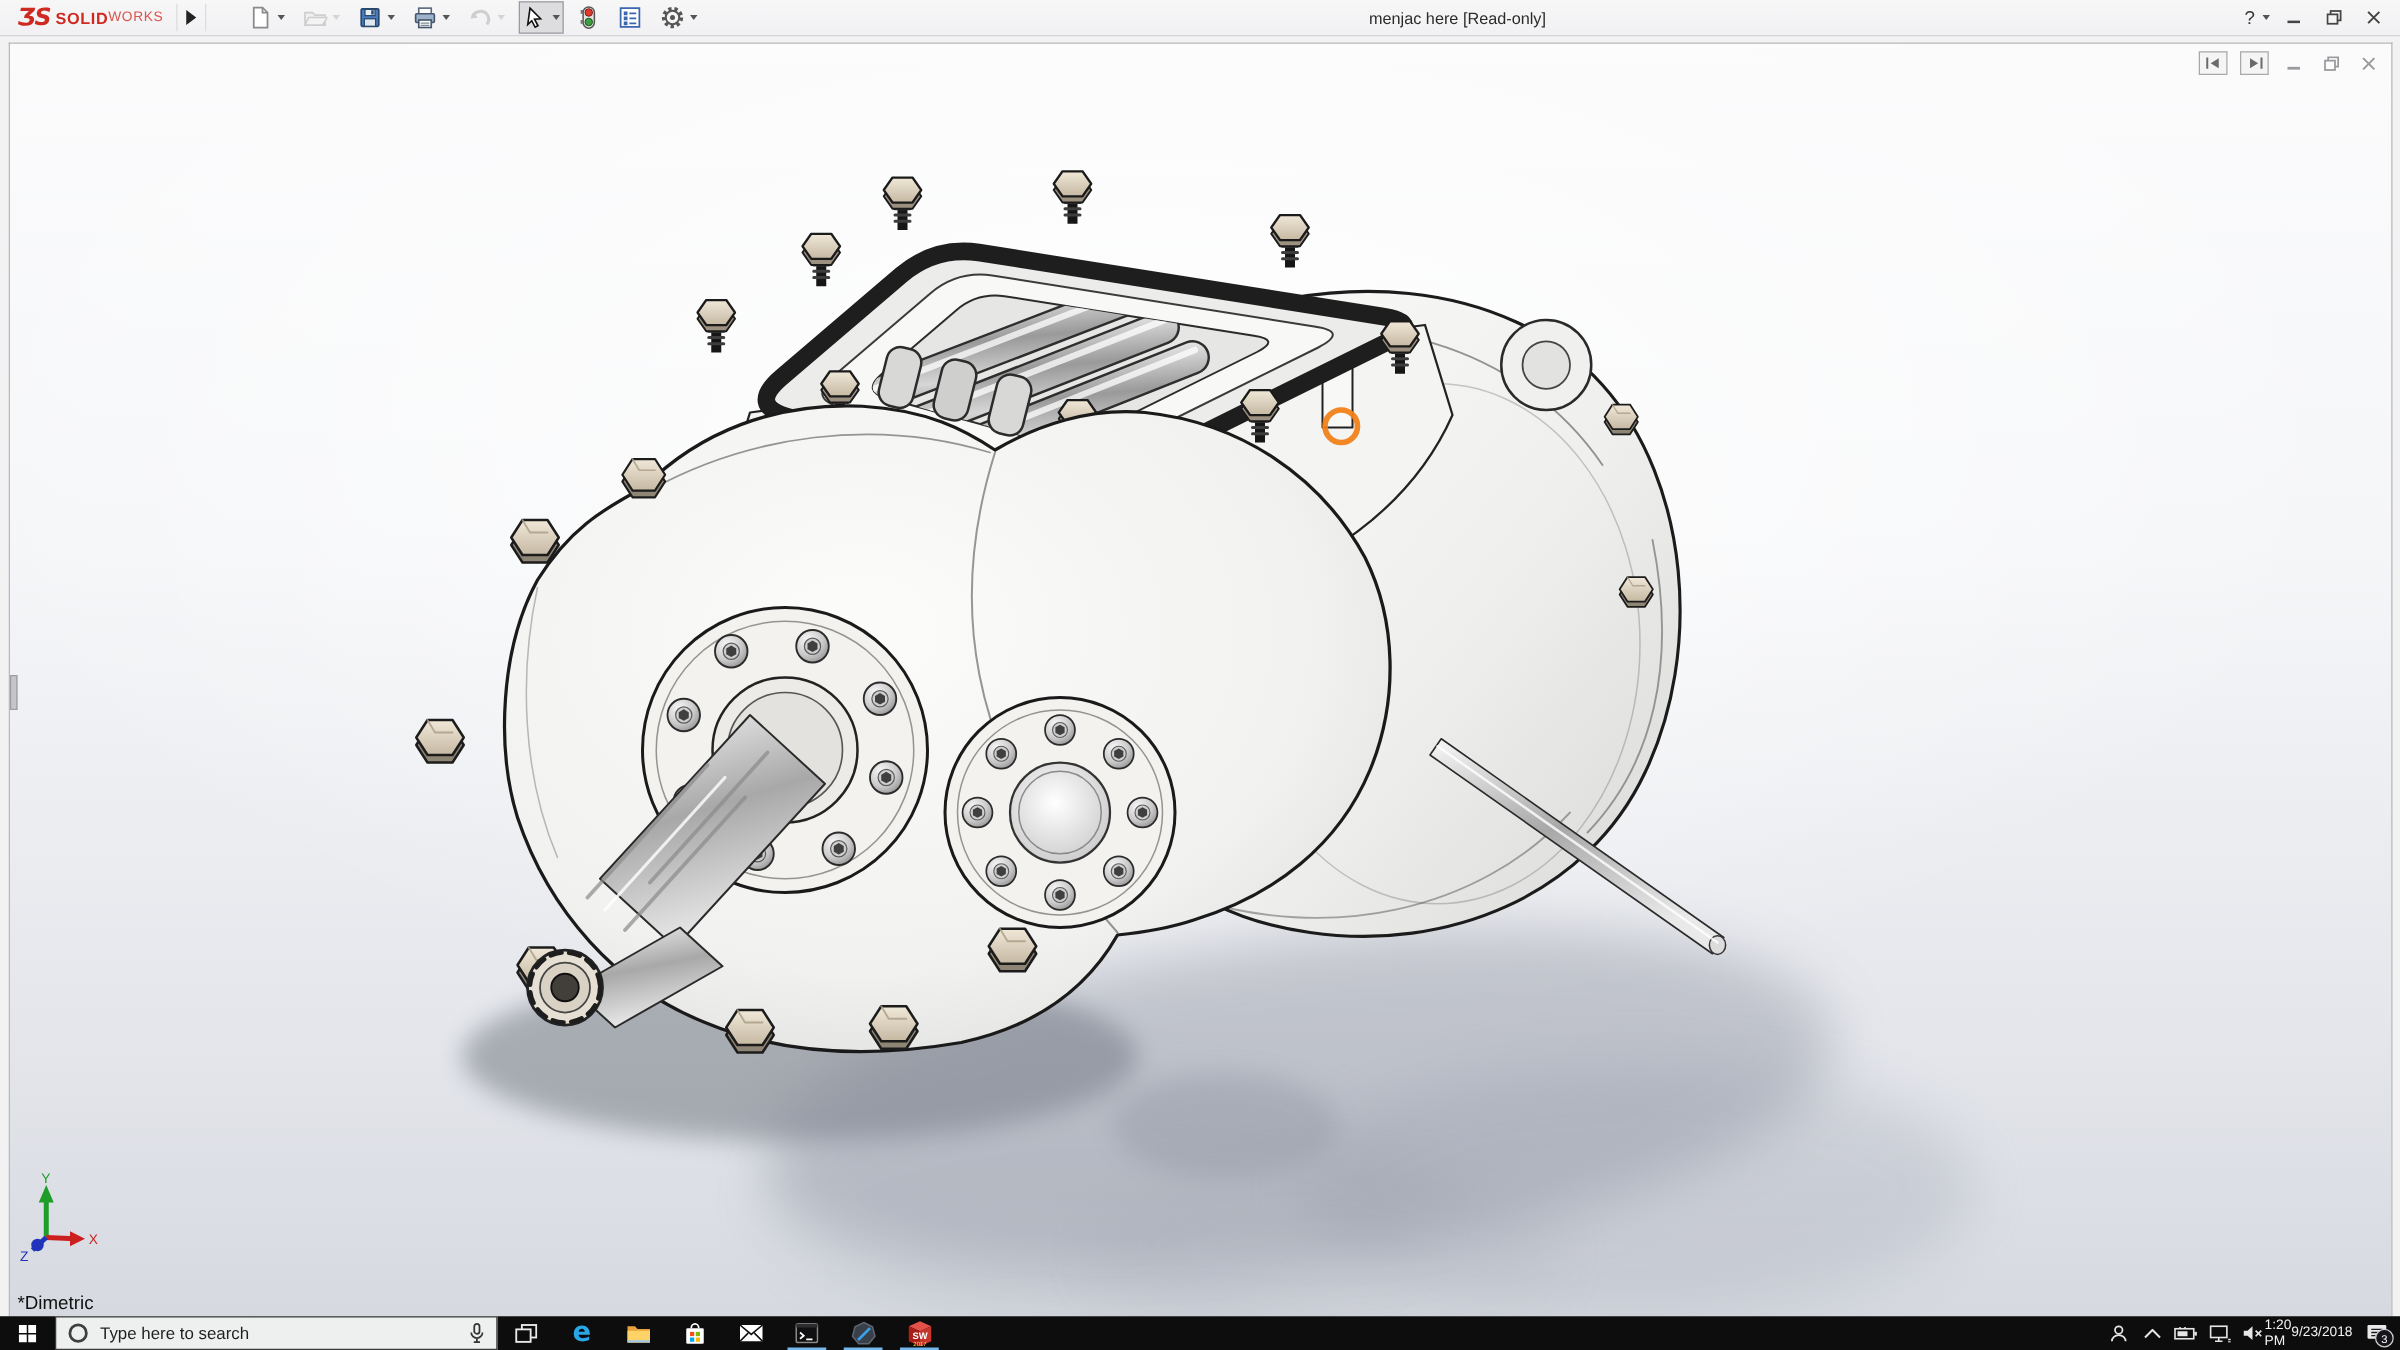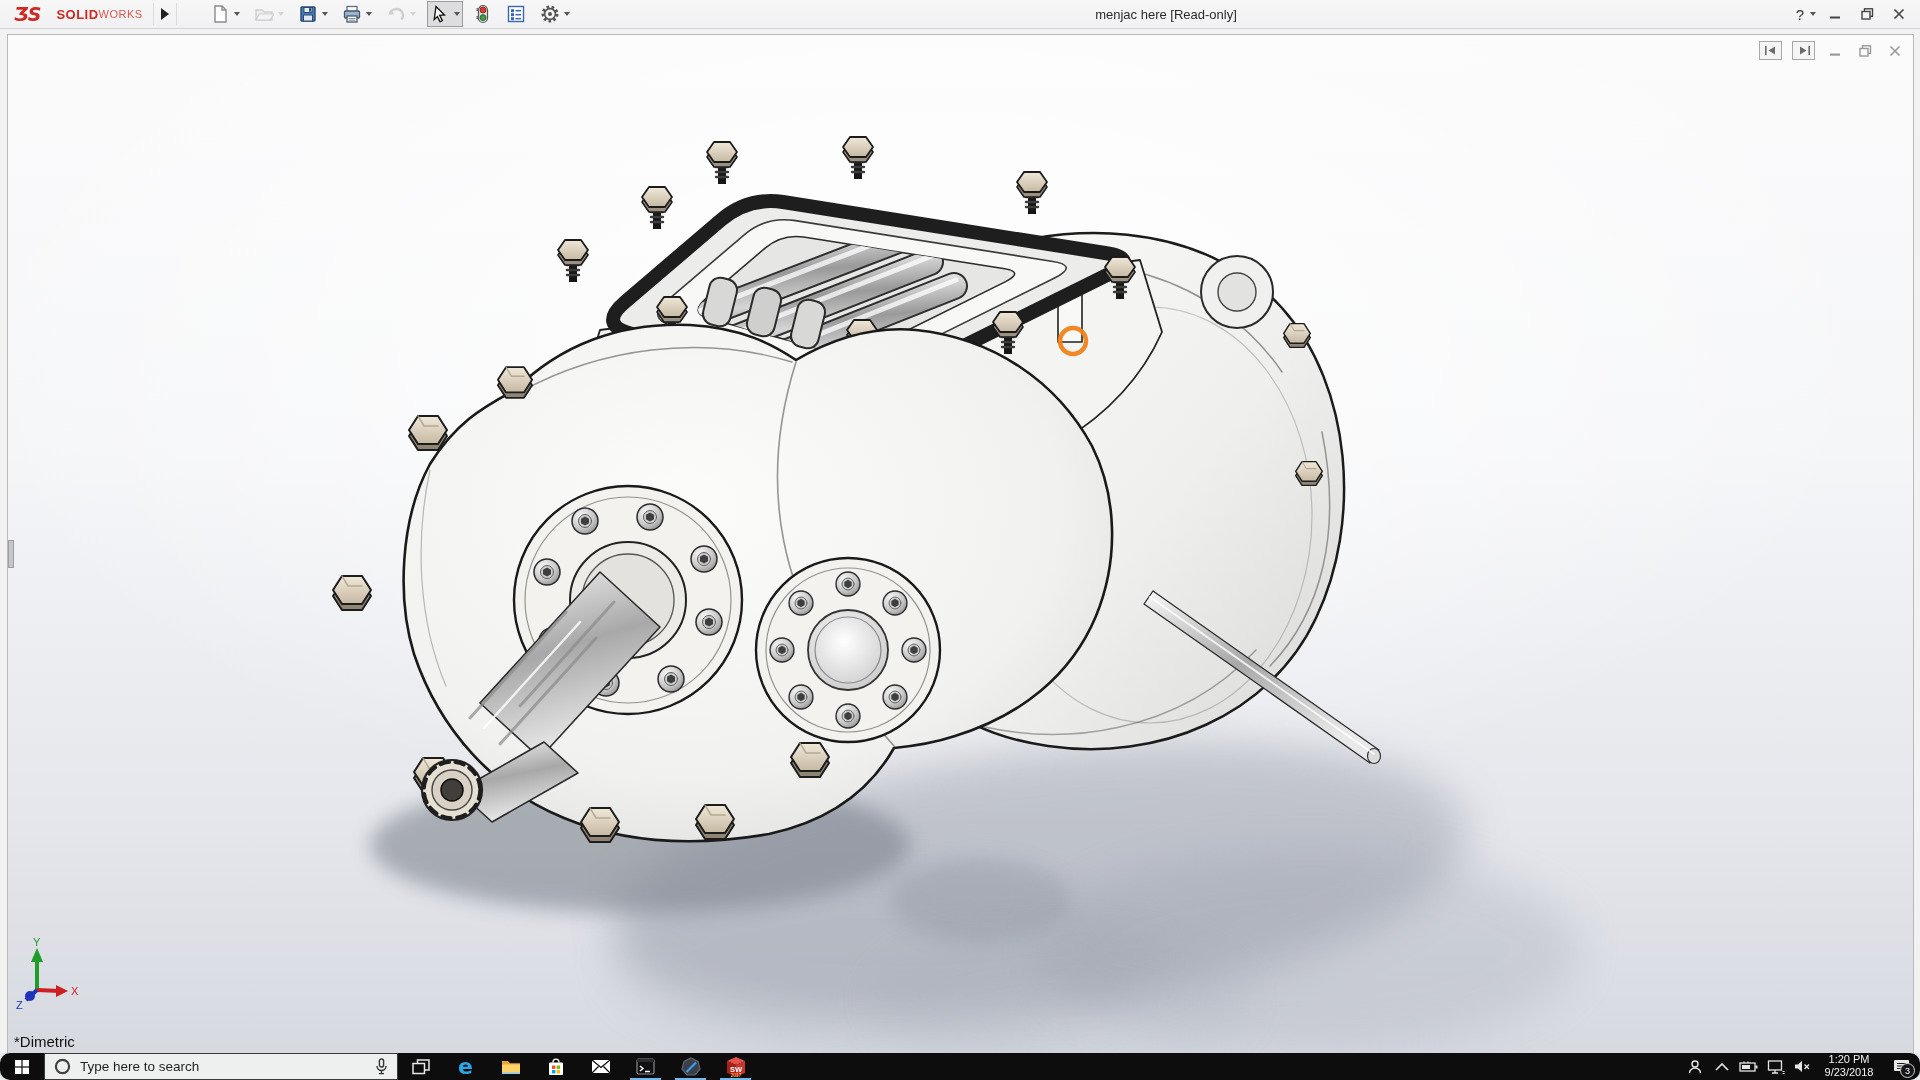--- a/index.html
+++ b/index.html
@@ -5,21 +5,21 @@
   html,body{margin:0;padding:0;}
   body{width:1920px;height:1080px;overflow:hidden;position:relative;
        font-family:"Liberation Sans",sans-serif;background:#e8eaee;-webkit-font-smoothing:antialiased;}
 
   
   .titlebar{position:absolute;top:0;left:0;right:0;height:28px;
     background:linear-gradient(#f7f7f8,#f1f1f3);border-bottom:1px solid #d4d4d6;
     display:flex;align-items:center;z-index:30;}
   .logo{display:flex;align-items:baseline;padding:0 10px 0 14px;height:28px;align-items:center;}
   .logo .mark{font-family:"DejaVu Sans",sans-serif;font-style:italic;font-weight:bold;
-    font-size:19px;color:#cf2a21;margin-right:16px;letter-spacing:-1px;}
+    font-size:19px;color:#cf2a21;margin-right:4px;letter-spacing:-1px;}
   .logo .solid{font-size:13px;font-weight:bold;color:#cf2a21;letter-spacing:.5px;}
   .logo .works{font-size:11px;font-weight:normal;color:#d9564f;letter-spacing:.5px;}
   .flyout{width:22px;height:22px;display:flex;align-items:center;justify-content:center;
     border-left:1px solid #dcdcde;border-right:1px solid #dcdcde;margin-right:26px;cursor:pointer;}
   .flyout .tri{width:0;height:0;border-top:6px solid transparent;border-bottom:6px solid transparent;border-left:8px solid #222;}
   .tbtn{height:24px;display:flex;align-items:center;padding:0 2px;margin:0 4px;border:1px solid transparent;}
   .tbtn svg{display:block;}
   .caret{width:0;height:0;border-left:3.5px solid transparent;border-right:3.5px solid transparent;
     border-top:4px solid #555;margin-left:4px;}
   .disabled{opacity:.35;filter:grayscale(1);}
@@ -37,31 +37,31 @@
     background:
       radial-gradient(ellipse 1400px 700px at 48% 30%, rgba(255,255,255,.95), rgba(255,255,255,0) 70%),
       linear-gradient(180deg,#fbfbfc 0%,#f5f6f8 40%,#e4e6eb 78%,#d6d9e0 100%);}
   .vp-canvas > svg.model{position:absolute;inset:0;width:100%;height:100%;}
   .docctrls{position:absolute;top:6px;right:8px;display:flex;align-items:center;gap:10px;z-index:5;}
   .dbox{width:21px;height:17px;border:1px solid #a8a8ab;background:#f5f5f6;display:flex;align-items:center;justify-content:center;cursor:pointer;}
   .dplain{width:20px;height:17px;display:flex;align-items:center;justify-content:center;cursor:pointer;}
   .splitter{position:absolute;left:0;top:505px;width:4px;height:26px;background:#c6c6c9;border:1px solid #9e9ea2;cursor:ew-resize;}
 
   
-  .taskbar{position:absolute;left:0;right:0;bottom:0;height:27px;background:#0d0d0e;display:flex;align-items:stretch;z-index:40;border-radius:10px;}
+  .taskbar{position:absolute;left:0;right:0;bottom:0;height:27px;background:#0d0d0e;display:flex;align-items:stretch;z-index:40;}
   .tk{display:flex;align-items:center;justify-content:center;position:relative;cursor:pointer;}
   .start{width:44px;}
   .searchbox{width:334px;background:#eef0f0;border:1px solid #3a3a3a;display:flex;align-items:center;
     padding:0 9px;gap:9px;cursor:text;}
   .searchbox .stext{font-size:13.5px;color:#1f1f1f;flex:1;white-space:nowrap;}
   .appbtn{width:45px;}
   .running::after{content:"";position:absolute;left:7px;right:7px;bottom:0;height:2px;background:#76b9ed;}
   .tray{margin-left:auto;display:flex;align-items:stretch;}
   .trayic{width:27px;display:flex;align-items:center;justify-content:center;cursor:pointer;}
-  .clock{width:66px;display:flex;flex-direction:column;align-items:center;justify-content:flex-start;
+  .clock{width:66px;display:flex;flex-direction:row;align-items:center;justify-content:flex-end;
     color:#f2f2f2;font-size:11px;line-height:13px;cursor:pointer;}
   .action{width:38px;position:relative;}
   .badge{position:absolute;right:5px;bottom:2px;width:13px;height:13px;border-radius:50%;
     background:#15161a;border:1px solid #cfcfcf;color:#fff;font-size:9px;display:flex;align-items:center;justify-content:center;}
   .edge-e{font-family:"DejaVu Sans",sans-serif;font-size:22px;font-weight:bold;color:#2aa7e6;line-height:20px;}
 </style>
 </head>
 <body>
 
 <div class="titlebar">

